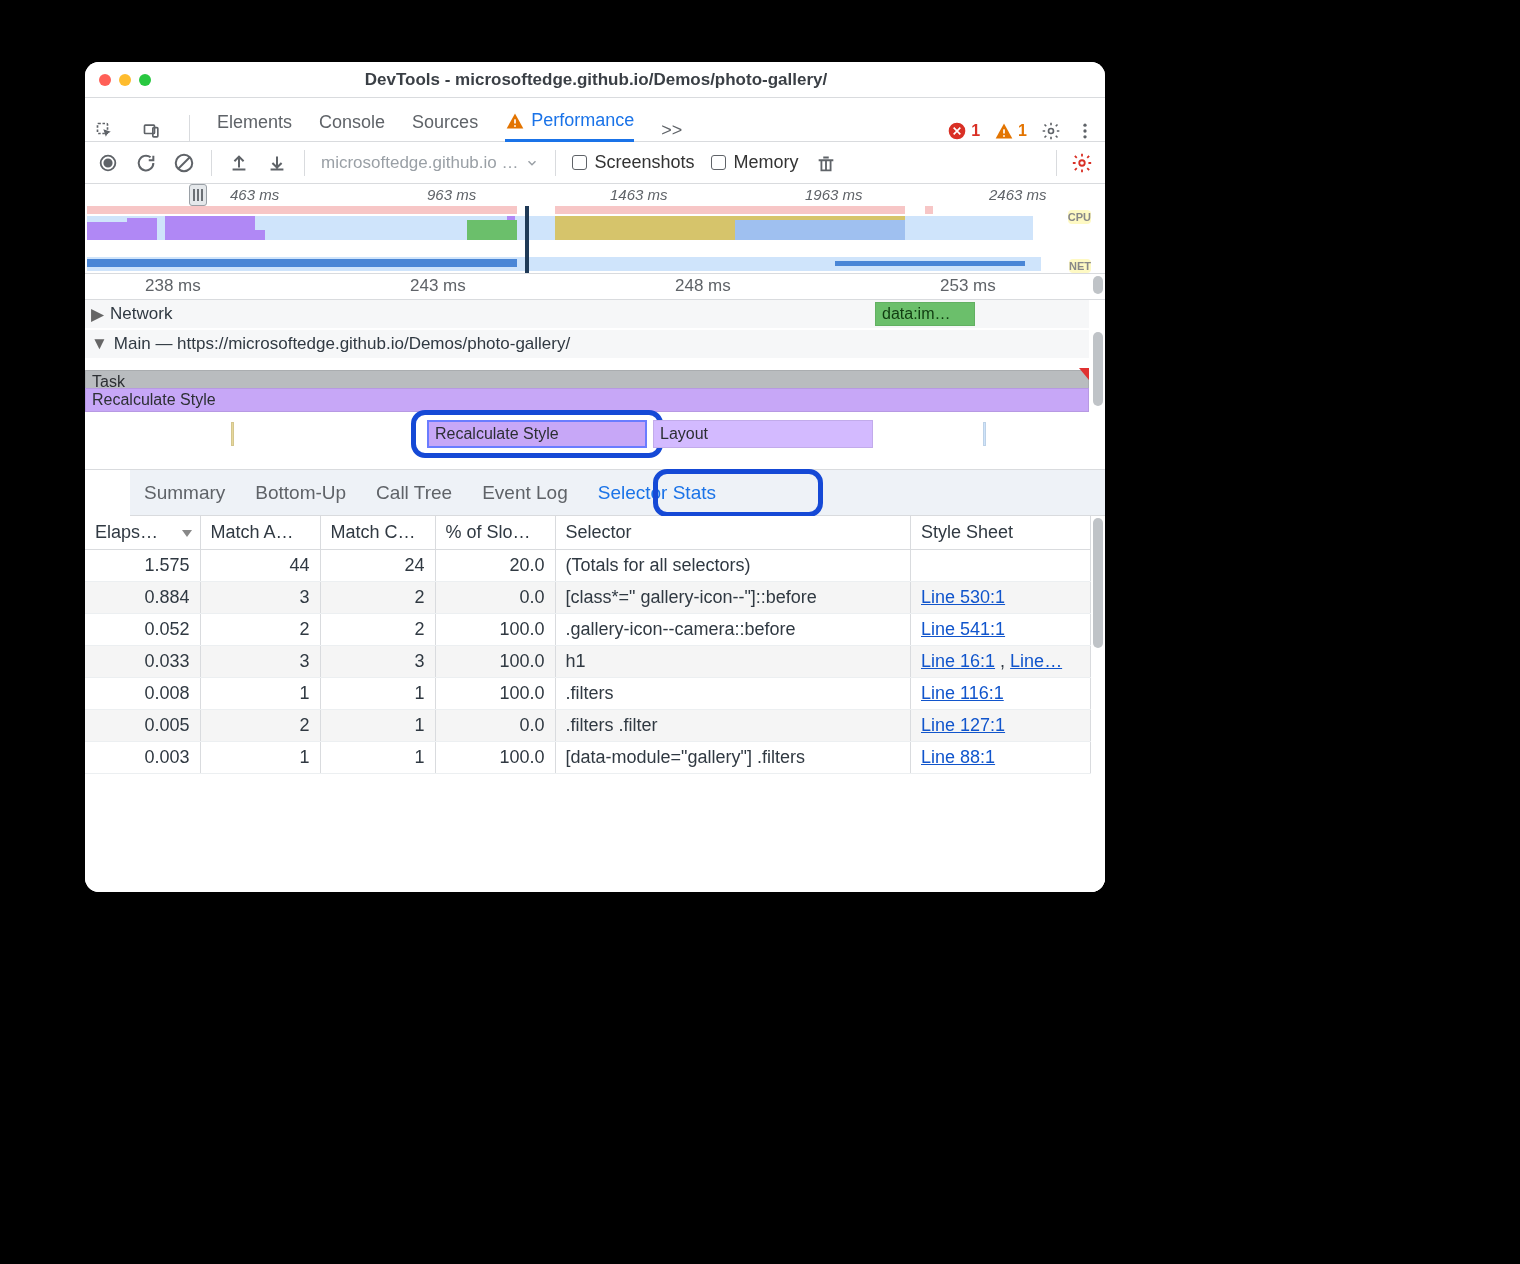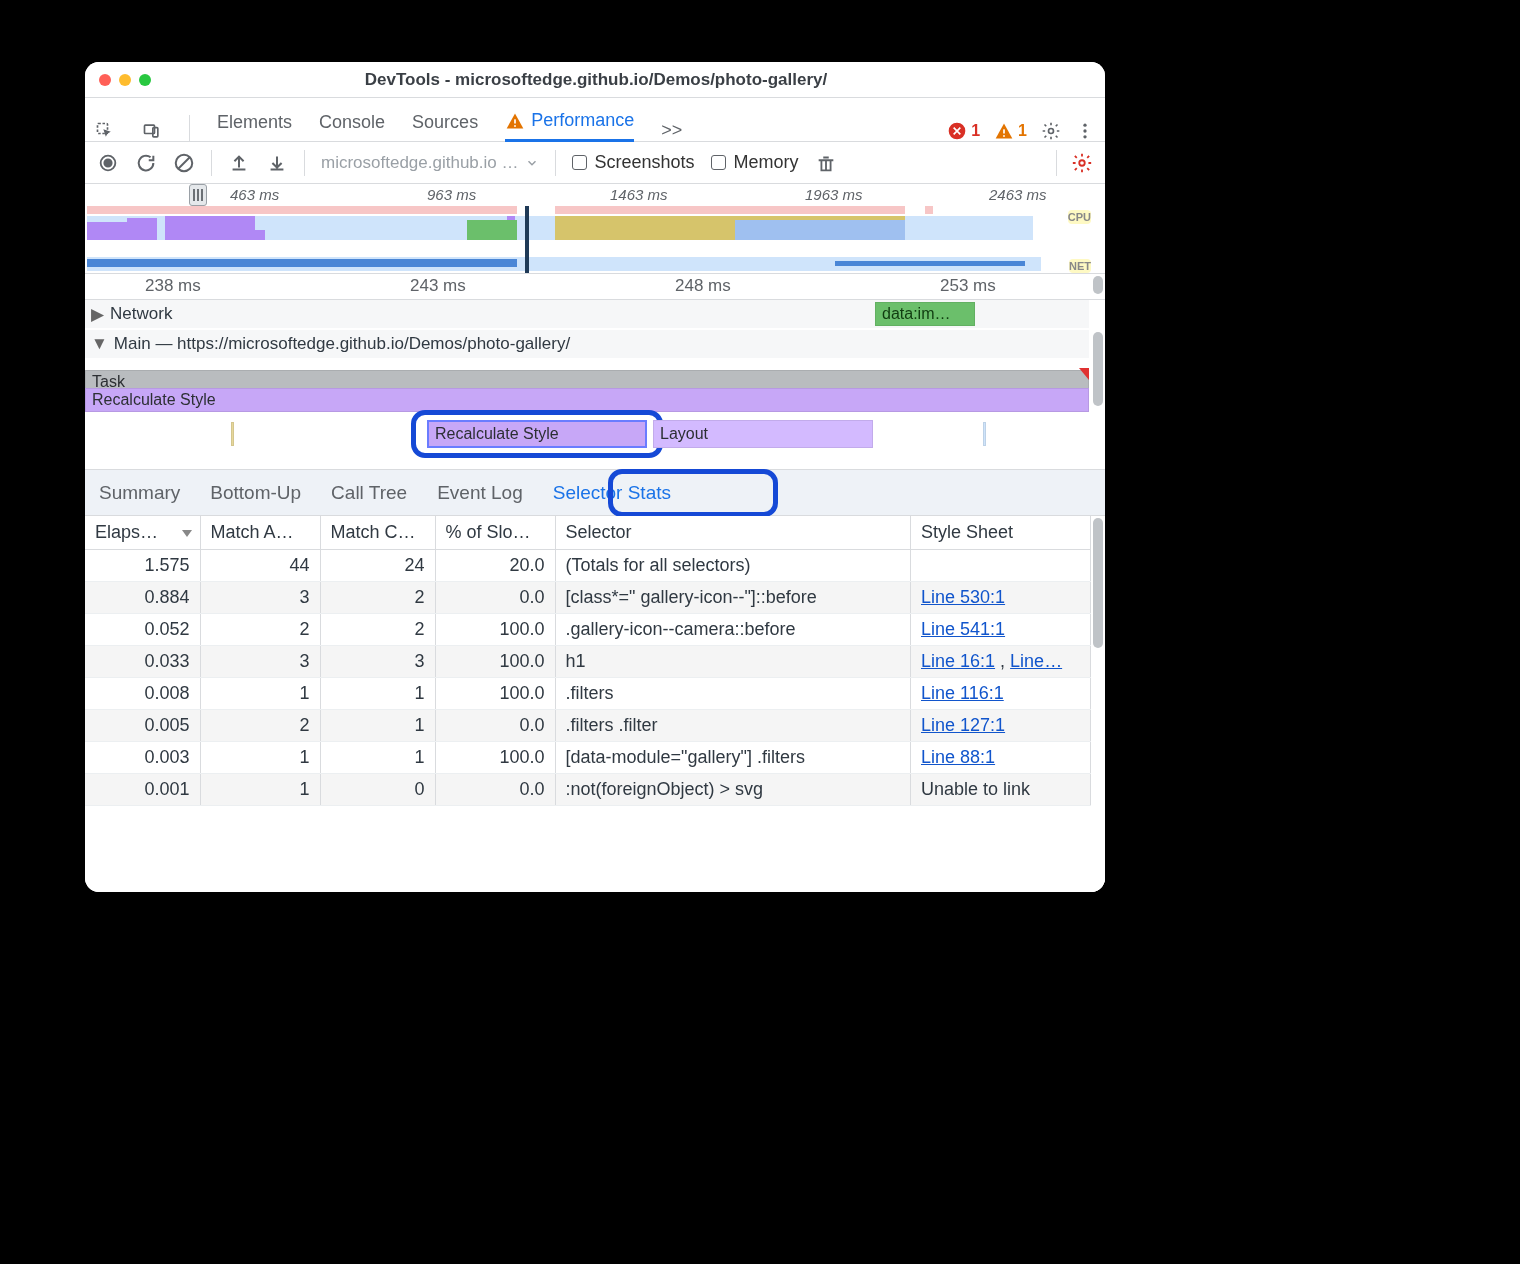--- a/index.html
+++ b/index.html
@@ -88,21 +88,21 @@
   .fl-row.head{background:#f6f7f8;padding-left:6px;}
   .tri{display:inline-block;margin-right:6px;color:#666;}
   .fl-row .bar{position:absolute;top:2px;bottom:2px;border:1px solid rgba(0,0,0,.08);display:flex;align-items:center;padding-left:6px;font-size:16px;}
   .bar.gray{background:#b9bcbf;color:#2c2f33;}
   .bar.purple{background:#c7a7f7;color:#2c2f33;}
   .bar.green{background:#6bbf6b;color:#103c10;}
   .bar.tiny{background:#e6d79b;width:3px;padding:0;}
   .highlight-box{position:absolute;border:5px solid var(--highlight);border-radius:14px;pointer-events:none;}
   .red-tri{position:absolute;width:0;height:0;border-left:10px solid transparent;border-right:0 solid transparent;border-top:12px solid #e03131;}
   
-  .btabs{height:46px;display:flex;align-items:center;gap:30px;padding:0 14px;background:#eef2f7;border-bottom:1px solid var(--panel-border);position:relative;}
+  .btabs{height:46px;display:flex;align-items:center;gap:30px;padding:0 14px;background:#eef2f7;border-bottom:1px solid var(--panel-border);position:relative;margin-left:45px;}
   .btab{font-size:19px;color:#5f6368;cursor:pointer;}
   .btab.active{color:var(--blue);font-weight:500;}
   
   .tablewrap{flex:1;overflow:hidden;position:relative;background:#fff;}
   .t-scroll{position:absolute;right:0;top:0;bottom:0;width:14px;background:#fff;}
   .t-scroll .thumb{position:absolute;right:2px;top:2px;width:10px;height:130px;background:var(--scroll);border-radius:5px;}
   table{width:calc(100% - 14px);border-collapse:collapse;font-size:18px;}
   thead th{text-align:left;padding:6px 10px;border-bottom:1px solid var(--panel-border);border-right:1px solid var(--panel-border);font-weight:400;color:#303942;white-space:nowrap;position:relative;}
   thead th.sort::after{content:"";position:absolute;right:8px;top:50%;margin-top:-3px;border-left:5px solid transparent;border-right:5px solid transparent;border-top:7px solid #888;}
   tbody td{padding:5px 10px;border-right:1px solid var(--panel-border);border-bottom:1px solid #eceff1;white-space:nowrap;overflow:hidden;text-overflow:ellipsis;}
@@ -429,24 +429,16 @@
             <td><a class="sheet" href="#">Line 127:1</a></td>
           </tr>
           <tr>
             <td class="num">0.003</td>
             <td class="num">1</td>
             <td class="num">1</td>
             <td class="num">100.0</td>
             <td>[data-module="gallery"] .filters</td>
             <td><a class="sheet" href="#">Line 88:1</a></td>
           </tr>
-          <tr>
-            <td class="num">0.001</td>
-            <td class="num">1</td>
-            <td class="num">0</td>
-            <td class="num">0.0</td>
-            <td>:not(foreignObject) &gt; svg</td>
-            <td>Unable to link</td>
-          </tr>
         </tbody>
     </table>
   </div>
 </div>
 
 </body></html>

